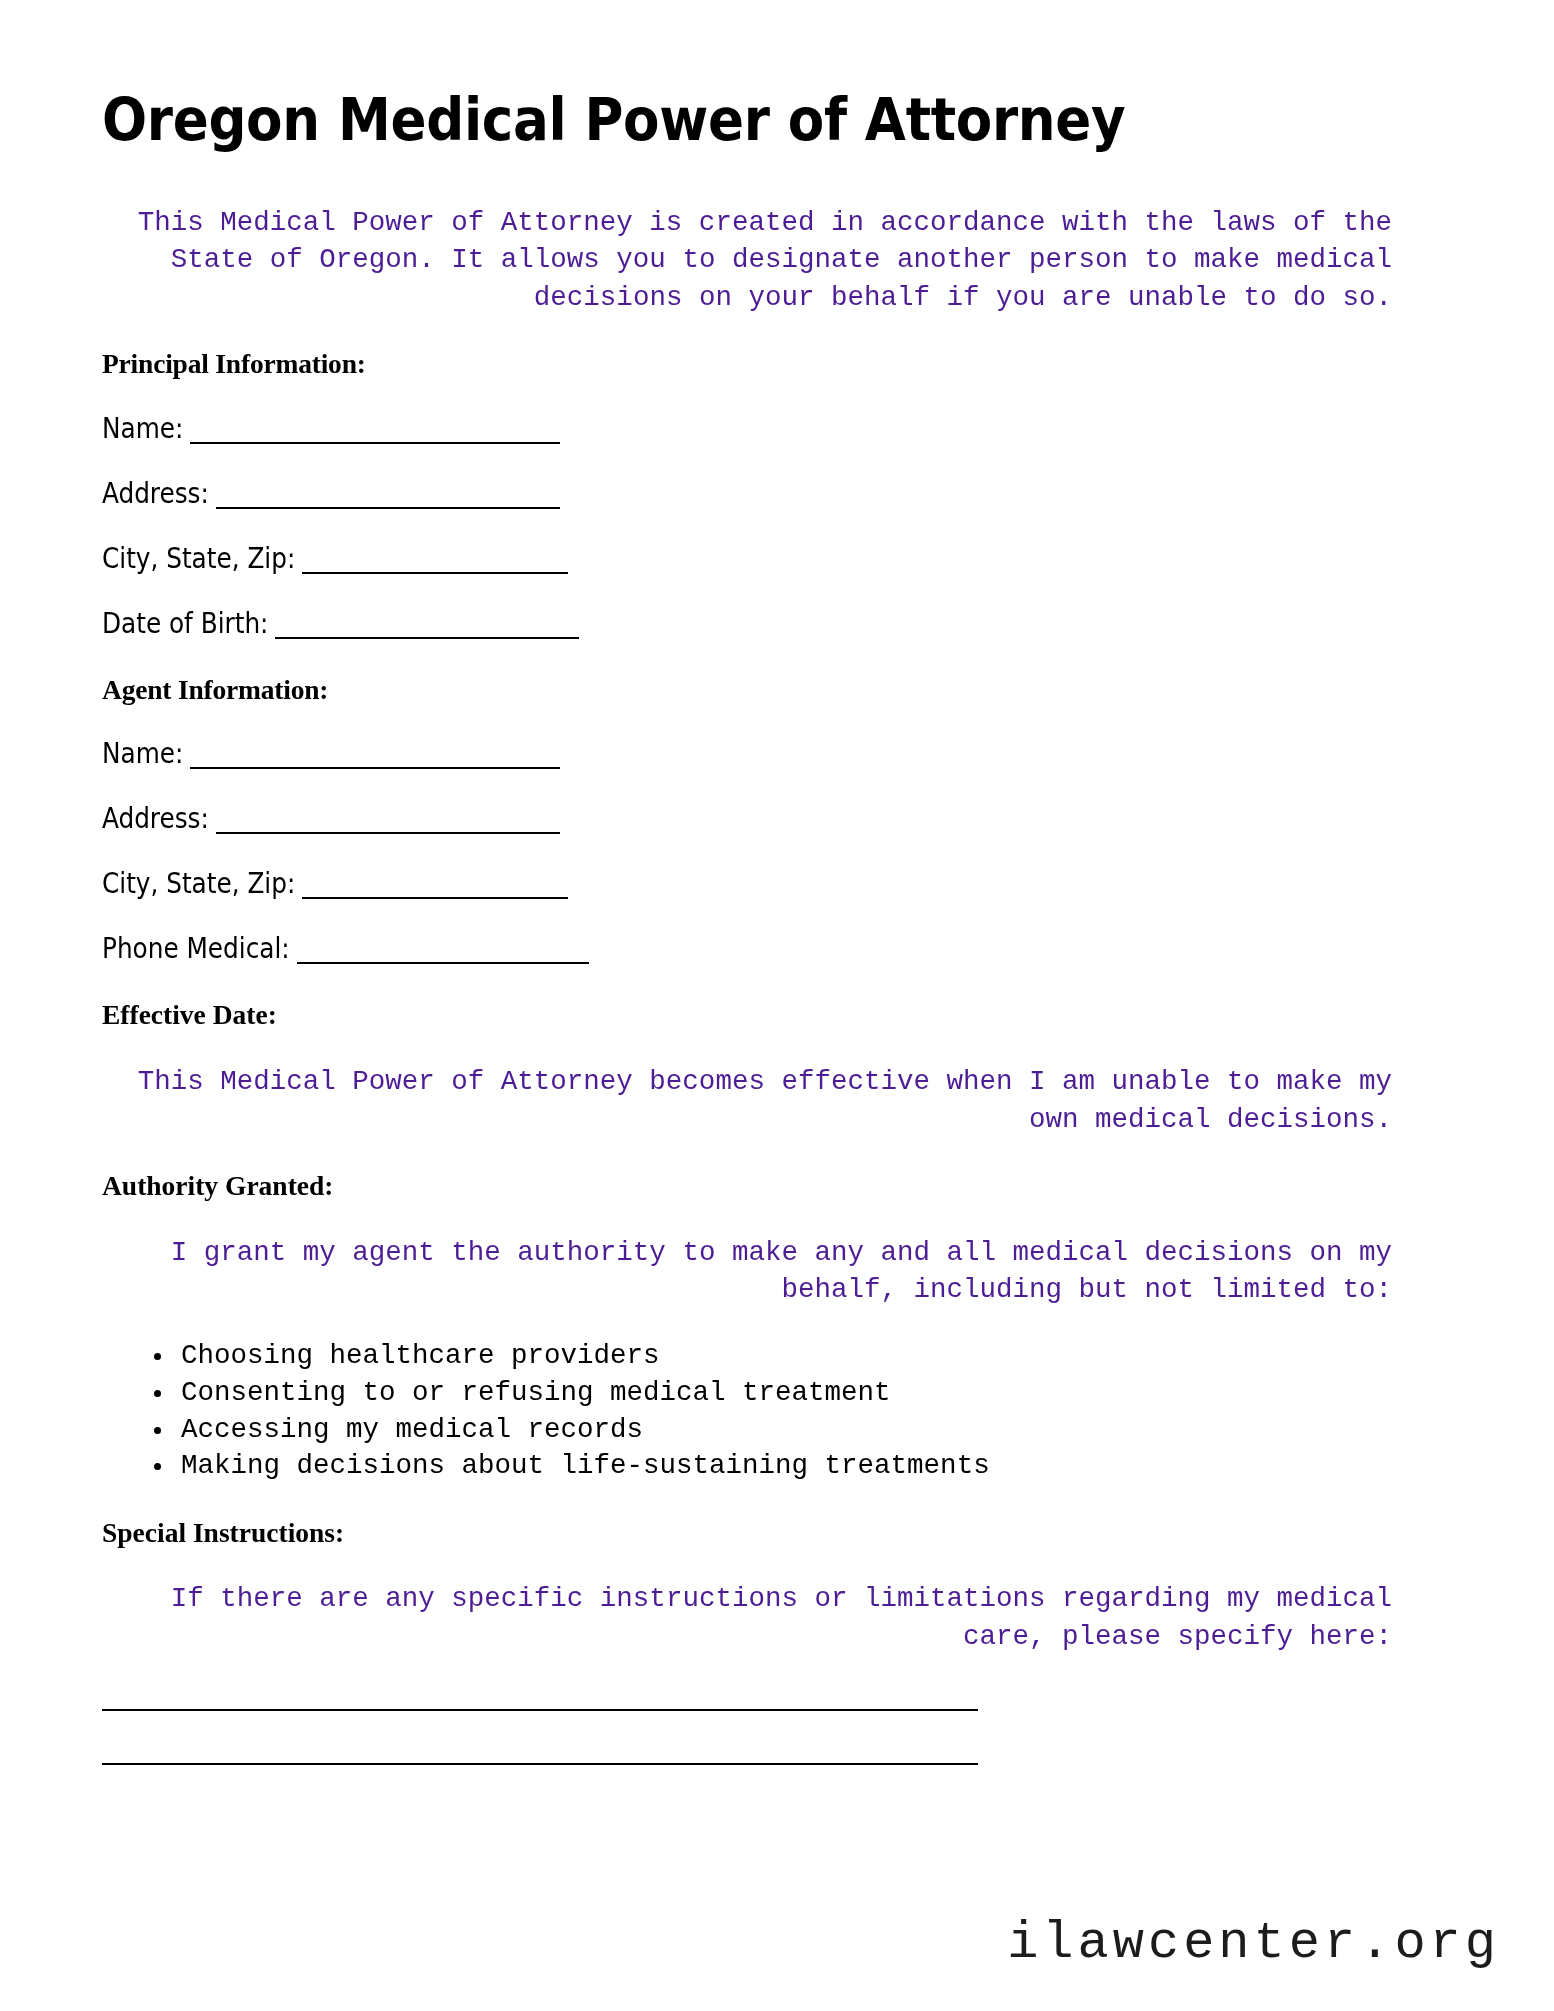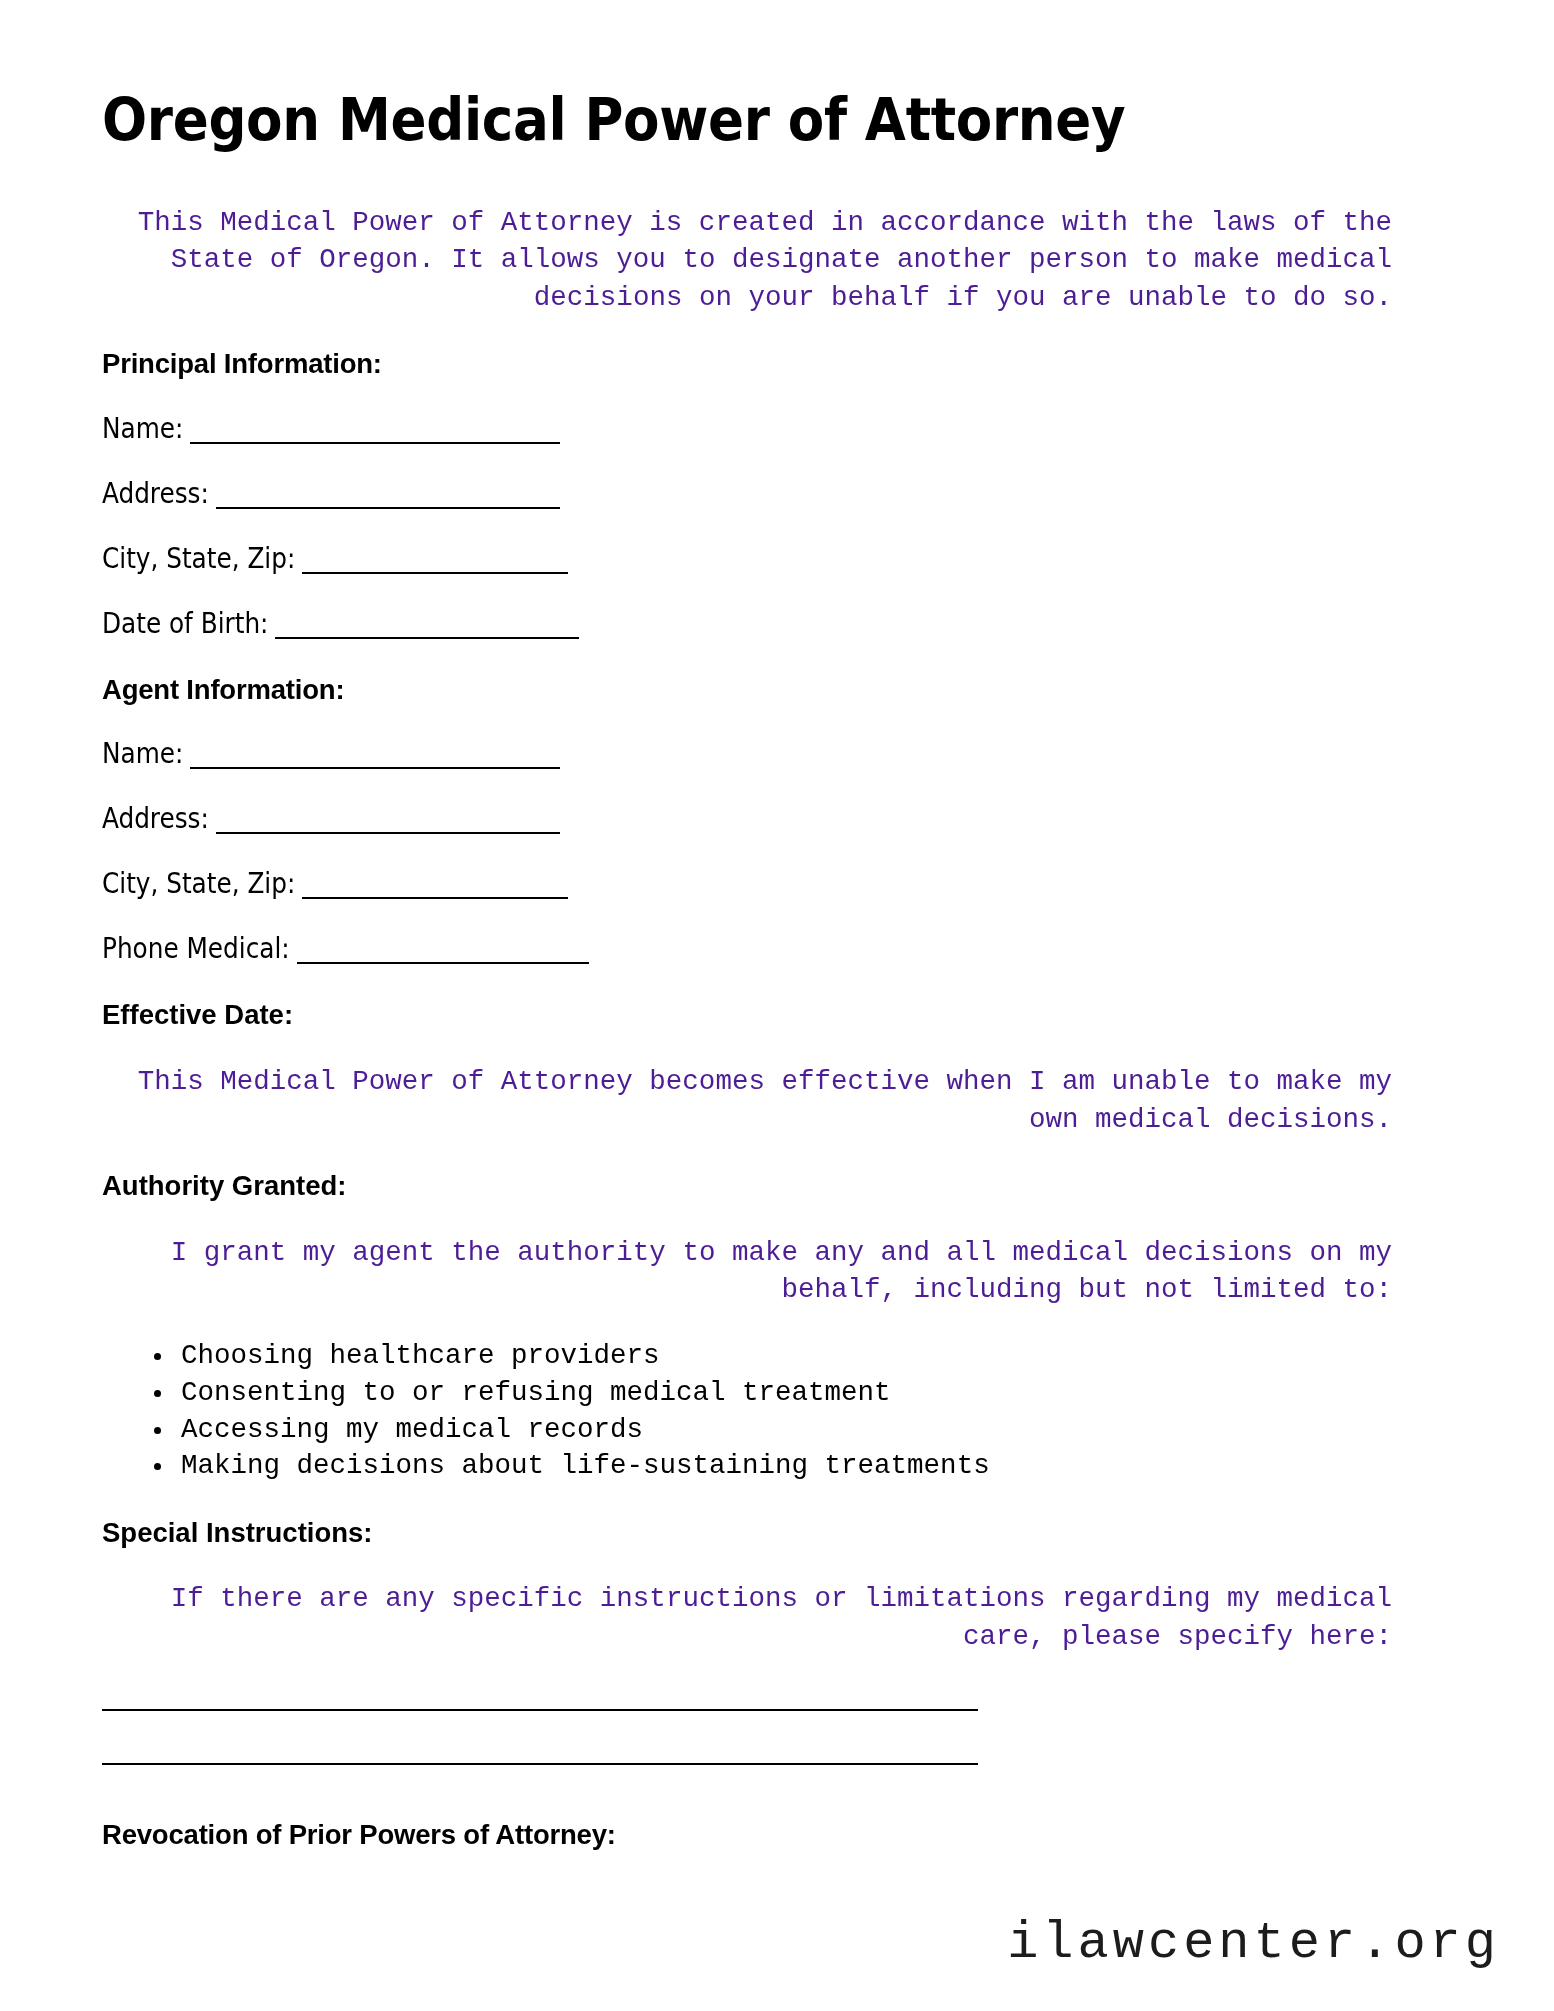--- a/index.html
+++ b/index.html
@@ -55,21 +55,21 @@
     font-size: 27.5px;
     line-height: 1.36;
     margin: 0 0 30px 0;
     max-width: 1290px;
     color: #4c1d95;
     text-align: right;
   }
 
   
   .heading {
-    font-family: Liberation Sans, sans-serif;
+    font-family: Liberation Serif, serif;
     font-stretch: condensed;
     font-weight: 700;
     font-size: 27.5px;
     line-height: 1.3;
     margin: 0 0 30px 0;
     color: #000;
   }
   .heading.wide {
     font-stretch: normal;
     letter-spacing: -0.2px;
@@ -211,19 +211,18 @@
     </ul>
 
     <h2 class="heading">Special Instructions:</h2>
 
     <p class="para">If there are any specific instructions or limitations regarding my medical care, please specify here:</p>
 
     <span class="blank-line first"></span>
 
     <span class="blank-line"></span>
 
-    <h2 class="heading wide">Revocation of Prior Powers of Attorney:</h2>
 
   </div>
 
   <div class="watermark">ilawcenter.org</div>
 
 </div>
 
 </body></html>

